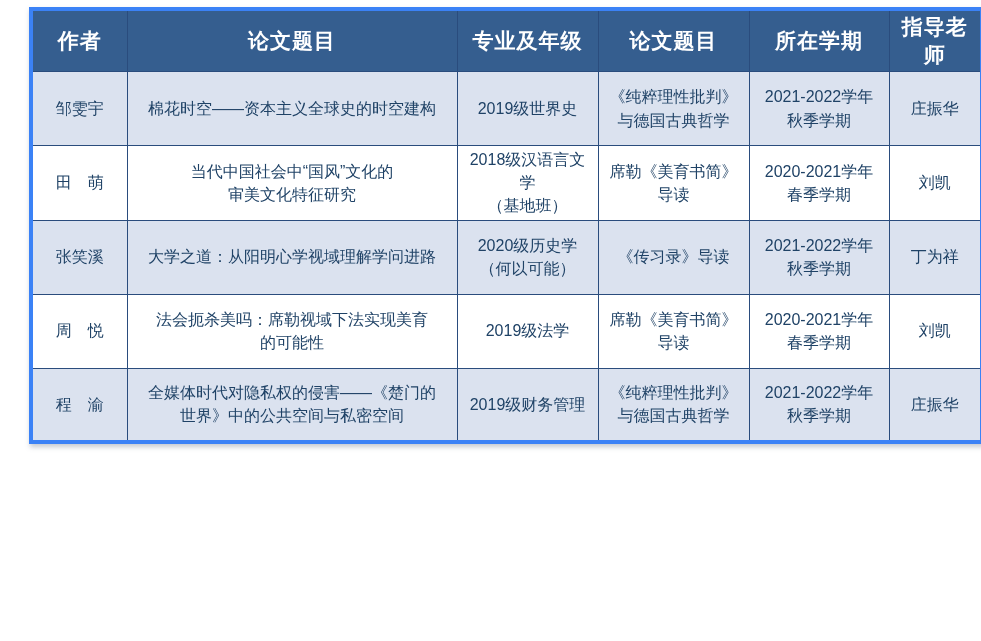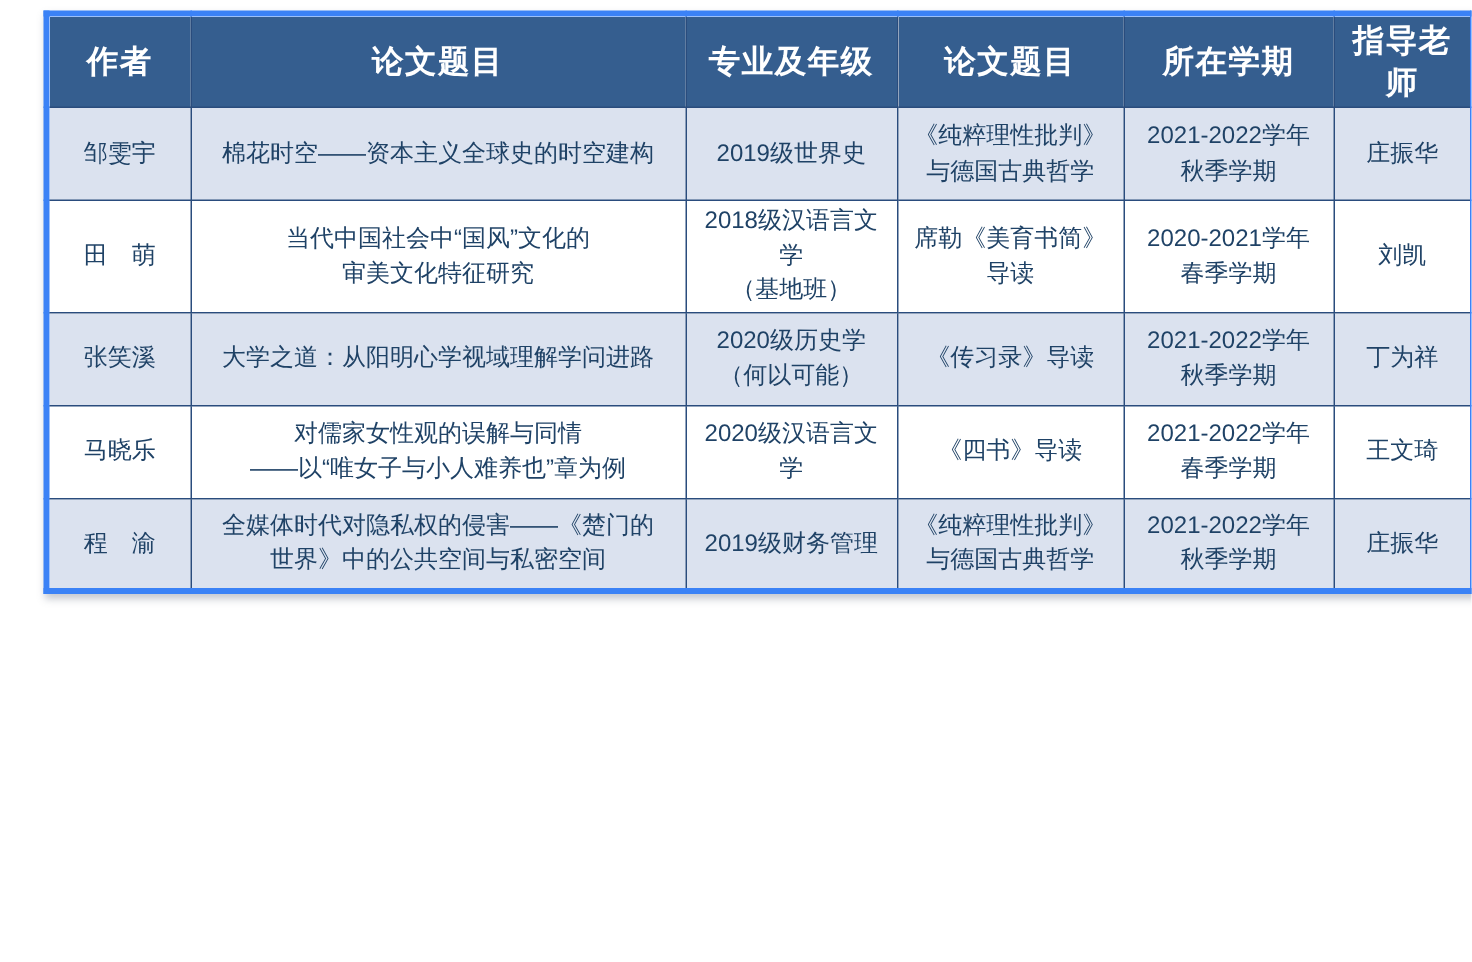--- a/index.html
+++ b/index.html
@@ -46,21 +46,21 @@
     height: 56px;
   }
   thead th {
     background: #355e8f;
     color: #ffffff;
     font-size: 21px;
     font-weight: bold;
     letter-spacing: 1px;
   }
   tbody tr {
-    height: 62px;
+    height: 74px;
   }
   td {
     color: #1f4266;
     font-size: 16px;
     line-height: 1.45;
   }
   tbody tr:nth-child(odd) td  { background: #dbe2ef; }
   tbody tr:nth-child(even) td { background: #ffffff; }
 </style>
 </head>
@@ -113,28 +113,29 @@
         <td>张笑溪</td>
         <td>大学之道：从阳明心学视域理解学问进路</td>
         <td>2020级历史学
 （何以可能）</td>
         <td>《传习录》导读</td>
         <td>2021-2022学年
 秋季学期</td>
         <td>丁为祥</td>
       </tr>
       <tr>
-        <td>马晓乐</td>
-        <td>对儒家女性观的误解与同情
-——以“唯女子与小人难养也”章为例</td>
-        <td>2020级汉语言文学</td>
-        <td>《四书》导读</td>
-        <td>2021-2022学年
+        <td>周　悦</td>
+        <td>法会扼杀美吗：席勒视域下法实现美育
+的可能性</td>
+        <td>2019级法学</td>
+        <td>席勒《美育书简》
+导读</td>
+        <td>2020-2021学年
 春季学期</td>
-        <td>王文琦</td>
+        <td>刘凯</td>
       </tr>
       <tr>
         <td>程　渝</td>
         <td>全媒体时代对隐私权的侵害——《楚门的
 世界》中的公共空间与私密空间</td>
         <td>2019级财务管理</td>
         <td>《纯粹理性批判》
 与德国古典哲学</td>
         <td>2021-2022学年
 秋季学期</td>

